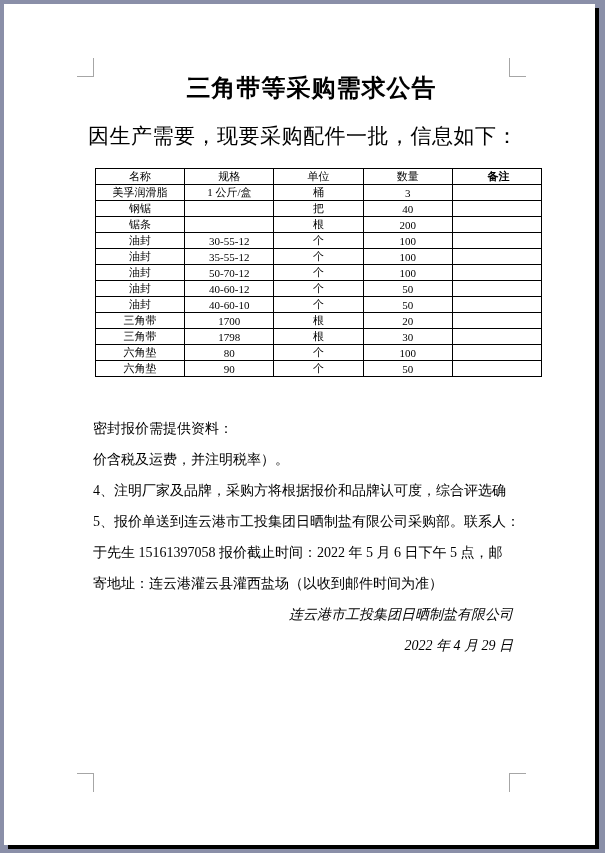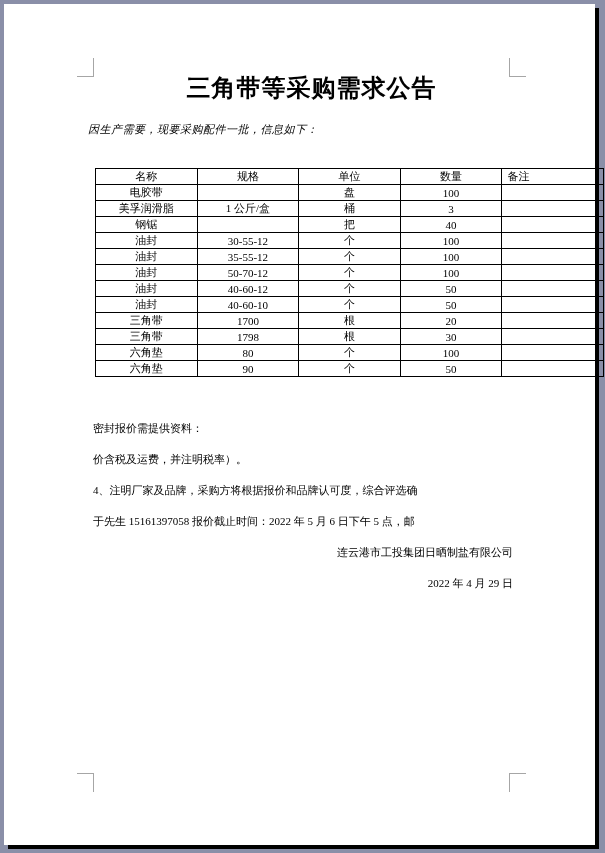--- a/index.html
+++ b/index.html
@@ -24,47 +24,47 @@
   .crop-bl { left:73px; top:769px; border-right:1px solid #a6a6a6; border-top:1px solid #a6a6a6; }
   .crop-br { left:505px; top:769px; border-left:1px solid #a6a6a6;  border-top:1px solid #a6a6a6; }
 
   .doc-title {
     position:absolute; top:68px; left:12px; width:100%;
     text-align:center;
     font-size:24px; font-weight:bold; letter-spacing:1px;
   }
   .intro {
     position:absolute; top:118px; left:84px;
-    font-size:11px; letter-spacing:0.5px; white-space:nowrap;font-style:italic;
+    font-size:21px; letter-spacing:0.5px; white-space:nowrap;
   }
   table.items {
     position:absolute; left:91px; top:164px;
-    width:509px;
+    width:447px;
     border-collapse:collapse; table-layout:fixed;
     font-size:11px;
   }
   table.items th, table.items td {
     border:1px solid #000;
     height:15px;
     padding:0 2px;
     text-align:center;
     vertical-align:middle;
     font-weight:normal;
     overflow:hidden; white-space:nowrap;
   }
   table.items th.remark-header {
-    text-align:left; vertical-align:top; padding-left:5px;
+    text-align:center; vertical-align:top; padding-left:5px;font-weight:bold;
   }
   .bodytext {
     position:absolute; left:89px; top:409px;
     width:451px;
-    font-size:11px; line-height:31px;
+    font-size:14px; line-height:31px;
   }
   .bodytext .line { white-space:nowrap; }
-  .bodytext .line.right { text-align:right; padding-right:31px; }
+  .bodytext .line.right { text-align:right; padding-right:31px;font-style:italic; }
 </style>
 </head>
 <body>
 
 <div class="page">
   <div class="crop crop-tl"></div>
   <div class="crop crop-tr"></div>
   <div class="crop crop-bl"></div>
   <div class="crop crop-br"></div>
 
@@ -74,38 +74,38 @@
   <table class="items">
     <tbody>
         <tr>
       <th>名称</th>
       <th>规格</th>
       <th>单位</th>
       <th>数量</th>
       <th class="remark-header">备注</th>
     </tr>
     <tr>
-      <td>电胶带</td>
-      <td></td>
-      <td>盘</td>
-      <td>100</td>
-      <td></td>
-    </tr>
-    <tr>
       <td>美孚润滑脂</td>
       <td>1 公斤/盒</td>
       <td>桶</td>
       <td>3</td>
       <td></td>
     </tr>
     <tr>
       <td>钢锯</td>
       <td></td>
       <td>把</td>
       <td>40</td>
+      <td></td>
+    </tr>
+    <tr>
+      <td>锯条</td>
+      <td></td>
+      <td>根</td>
+      <td>200</td>
       <td></td>
     </tr>
     <tr>
       <td>油封</td>
       <td>30-55-12</td>
       <td>个</td>
       <td>100</td>
       <td></td>
     </tr>
     <tr>
@@ -164,17 +164,19 @@
       <td>50</td>
       <td></td>
     </tr>
   </tbody>
     </table>
 
   <div class="bodytext">
     <div class="line">密封报价需提供资料：</div>
     <div class="line">价含税及运费，并注明税率）。</div>
     <div class="line">4、注明厂家及品牌，采购方将根据报价和品牌认可度，综合评选确</div>
+    <div class="line">5、报价单送到连云港市工投集团日晒制盐有限公司采购部。联系人：</div>
     <div class="line">于先生 15161397058 报价截止时间：2022 年 5 月 6 日下午 5 点，邮</div>
+    <div class="line">寄地址：连云港灌云县灌西盐场（以收到邮件时间为准）</div>
     <div class="line right">连云港市工投集团日晒制盐有限公司</div>
     <div class="line right">2022 年 4 月 29 日</div>
   </div>
 </div>
 
 </body></html>

